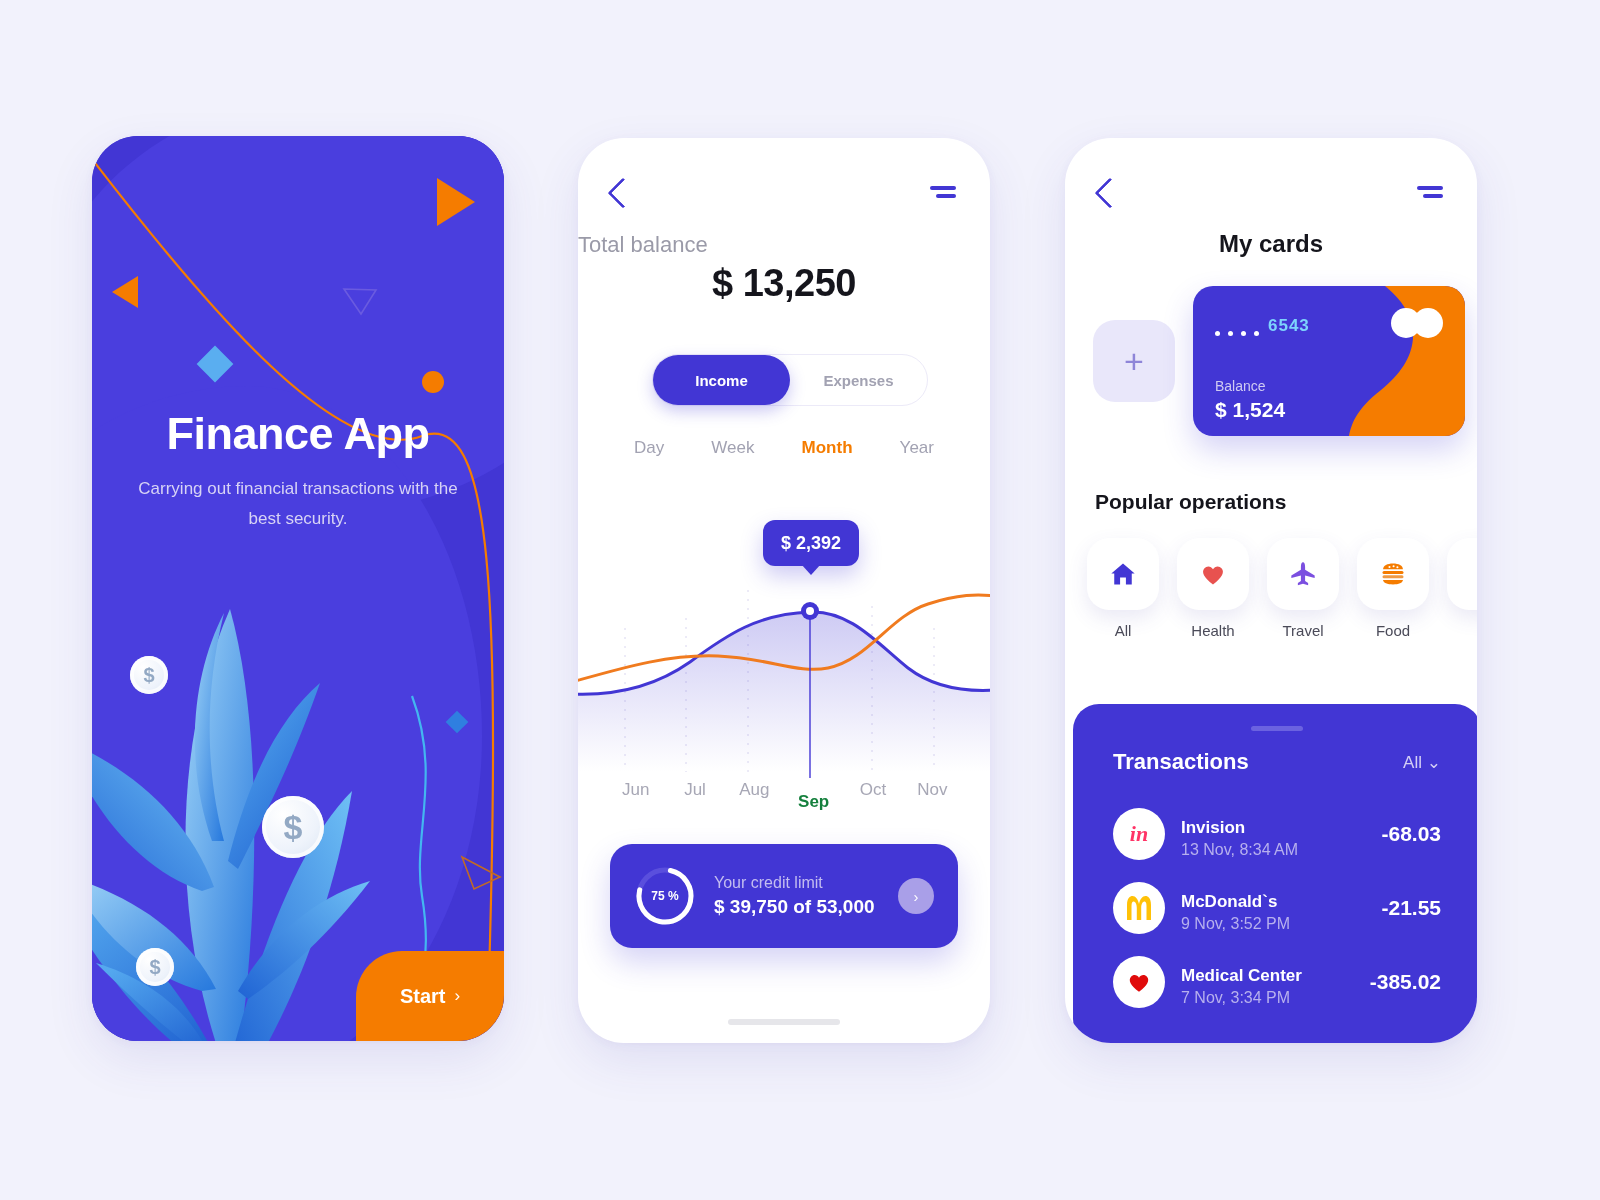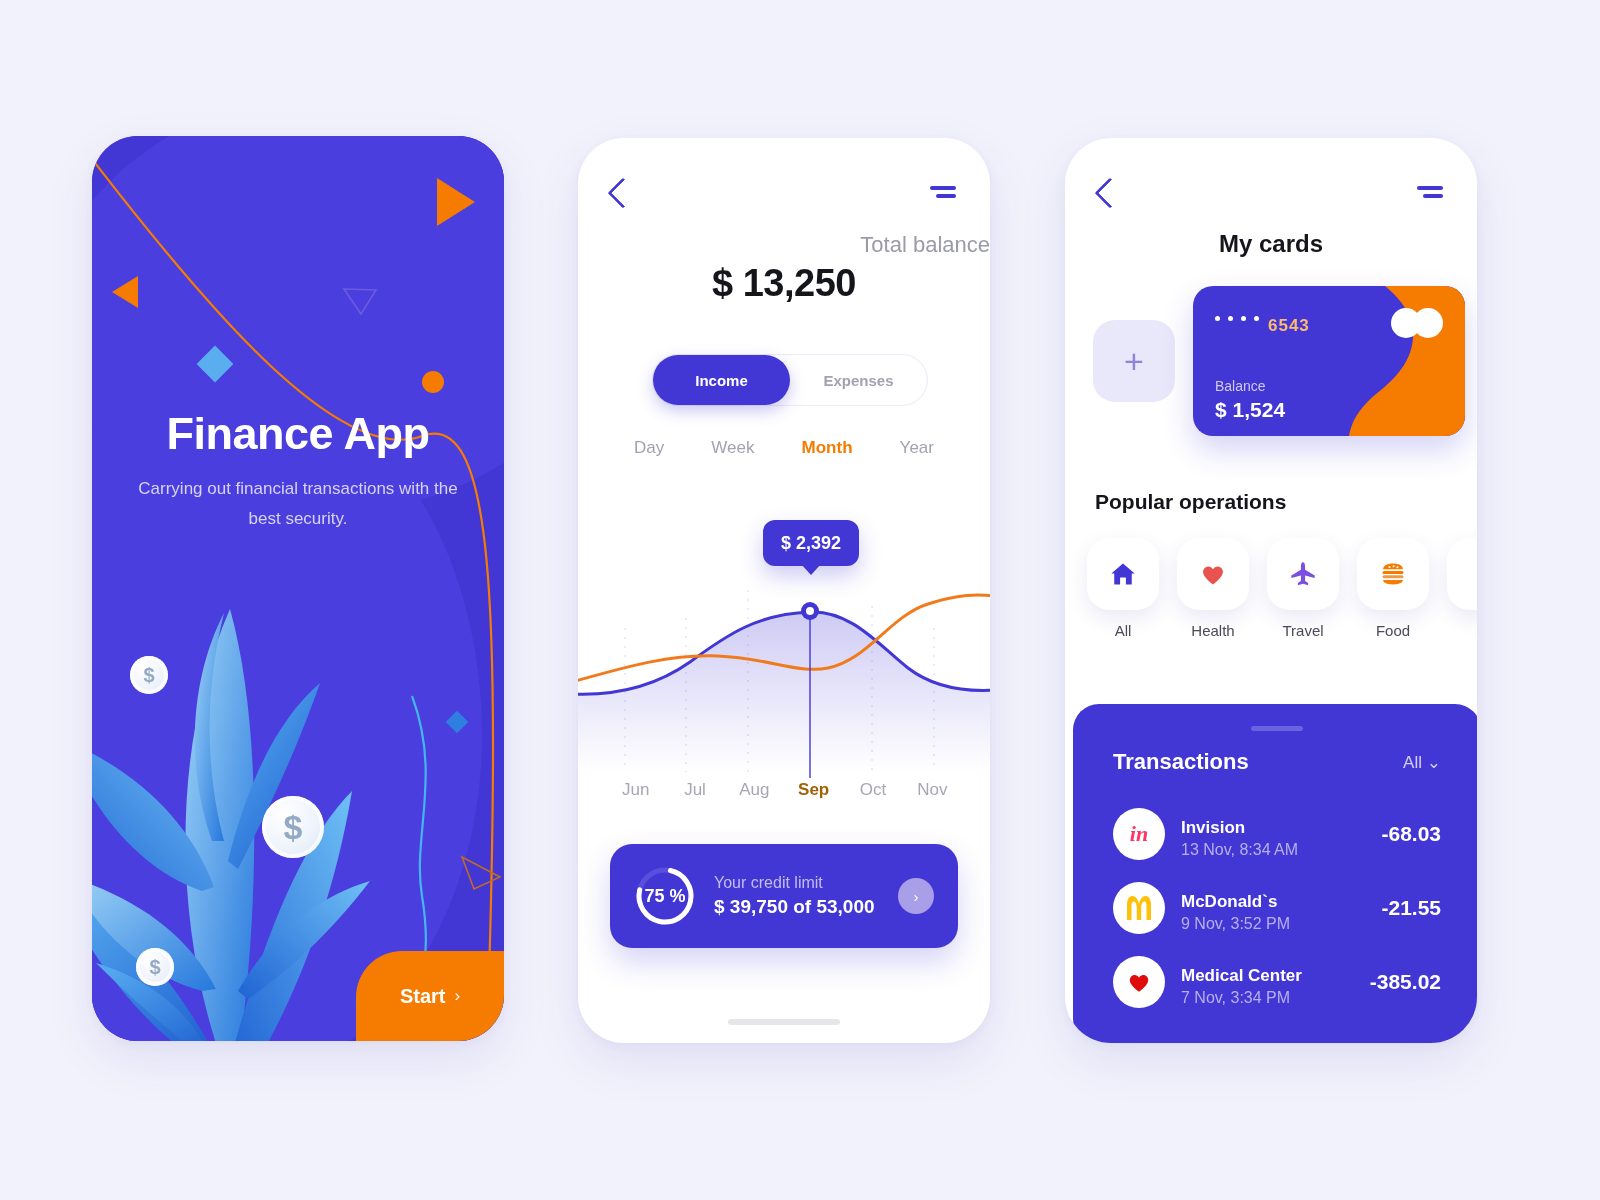--- a/index.html
+++ b/index.html
@@ -96,22 +96,22 @@
   .menu-ic i { position:absolute; right:0; height:3.5px; border-radius:2px; background:#4236d4; display:block; }
   .menu-ic i:nth-child(1){ top:1px; width:26px; }
   .menu-ic i:nth-child(2){ top:9px; width:20px; }
 
   .home-bar {
     position:absolute; left:50%; transform:translateX(-50%); bottom:18px;
     width:112px; height:6px; border-radius:4px; background:#e6e6ea;
   }
 
   
-  .tb-label { position:absolute; left:0;right:0; top:94px; text-align:right;
-    font-size:22px; color:#9a9aa8;padding-left:28px; }
+  .tb-label { position:absolute; left:0;right:0; top:94px; text-align:left;
+    font-size:22px; color:#9a9aa8; }
   .tb-value { position:absolute; left:0;right:0; top:124px; text-align:center;
     font-size:38px; font-weight:700; color:#15151c; letter-spacing:-0.5px;}
 
   .seg {
     position:absolute; left:74px; top:216px; width:276px; height:52px;
     border:1.5px solid #eceaf8; border-radius:26px; display:flex; align-items:center;
   }
   .seg > div {
     flex:1; height:100%; border-radius:26px;
     display:flex;align-items:center;justify-content:center;
@@ -138,32 +138,32 @@
     content:""; position:absolute; left:50%; bottom:-9px; transform:translateX(-50%);
     border-left:10px solid transparent; border-right:10px solid transparent;
     border-top:11px solid #4236d4;
   }
 
   .months {
     position:absolute; left:0; right:0; top:642px;
     display:flex; justify-content:space-between; padding:0 28px;
   }
   .months span { width:62px; text-align:center; font-size:17px; color:#a7a7b5; }
-  .months span.on { color:#a16207; font-weight:700; }
+  .months span.on { color:#15803d; font-weight:700;margin-top:12px; }
 
   .credit {
     position:absolute; left:32px; right:32px; top:706px; height:104px;
     background:#4236d4; border-radius:22px;
     display:flex; align-items:center; padding:0 24px; gap:18px;
     box-shadow:0 14px 30px rgba(66,54,212,.22); cursor:pointer;
   }
   .ring { position:relative; width:62px;height:62px; flex:0 0 62px; }
   .ring .pct {
     position:absolute; inset:0; display:flex;align-items:center;justify-content:center;
-    color:#fff; font-size:18px; font-weight:700;
+    color:#fff; font-size:12px; font-weight:700;
   }
   .credit-txt { flex:1; }
   .credit-txt .l1 { color:#c3bdf0; font-size:16px; margin-bottom:4px; }
   .credit-txt .l2 { color:#fff; font-size:19px; font-weight:700; }
   .credit-go {
     width:36px;height:36px;border-radius:50%;
     background:#a99fe8; display:flex;align-items:center;justify-content:center;
     color:#fff; font-size:15px; cursor:pointer;
   }
 
@@ -179,22 +179,22 @@
     color:#8e85d8; font-size:34px; font-weight:300; cursor:pointer;
   }
   .bank-card {
     position:relative; width:272px; height:150px; flex:0 0 272px;
     border-radius:20px; overflow:hidden; background:#4236d4; cursor:pointer;
     box-shadow:0 14px 30px rgba(66,54,212,.22);
   }
   .card-swoosh { position:absolute; right:0; top:0; width:120px; height:150px; }
   .card-num {
     position:absolute; left:22px; top:30px;
-    color:#fdba74; font-size:17px; font-weight:600; letter-spacing:1px;
-    display:flex; align-items:flex-start; gap:9px;
+    color:#7dd3fc; font-size:17px; font-weight:600; letter-spacing:1px;
+    display:flex; align-items:flex-end; gap:9px;
   }
   .card-num .dots { display:flex; gap:8px; }
   .card-num .dots i { width:5px;height:5px;border-radius:50%;background:#fff;display:block; }
   .card-bal-l { position:absolute; left:22px; top:92px; color:#cfcaf2; font-size:14px; }
   .card-bal-v { position:absolute; left:22px; top:112px; color:#fff; font-size:21px; font-weight:700; }
   .mc { position:absolute; right:22px; top:22px; width:52px; height:30px; }
   .mc i { position:absolute; top:0; width:30px;height:30px;border-radius:50%; display:block; }
   .mc i:nth-child(1){ left:0; background:#ffffff; }
   .mc i:nth-child(2){ left:22px; background:#ffffff; }
 

